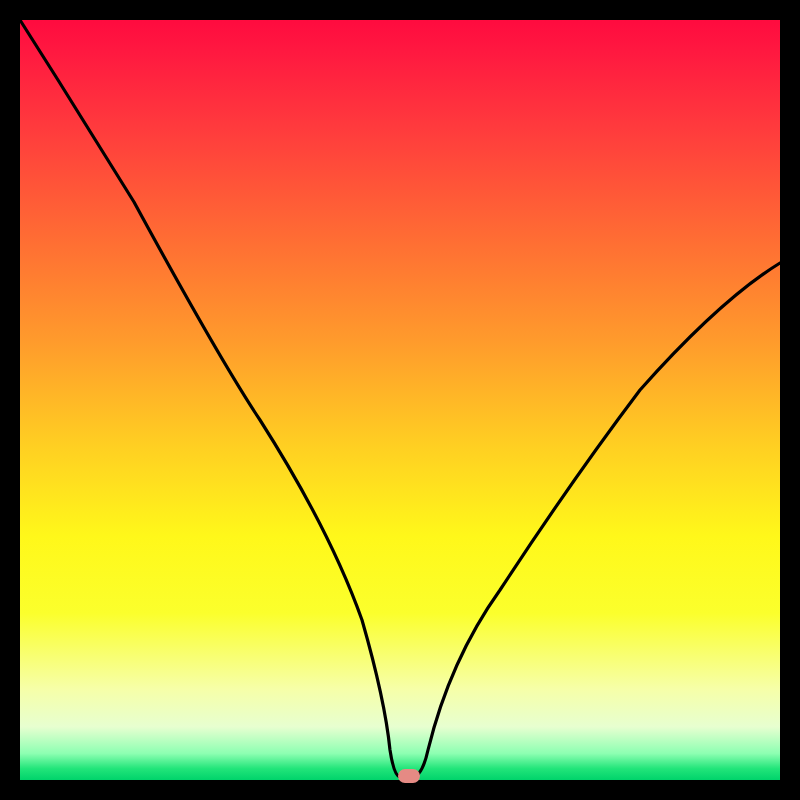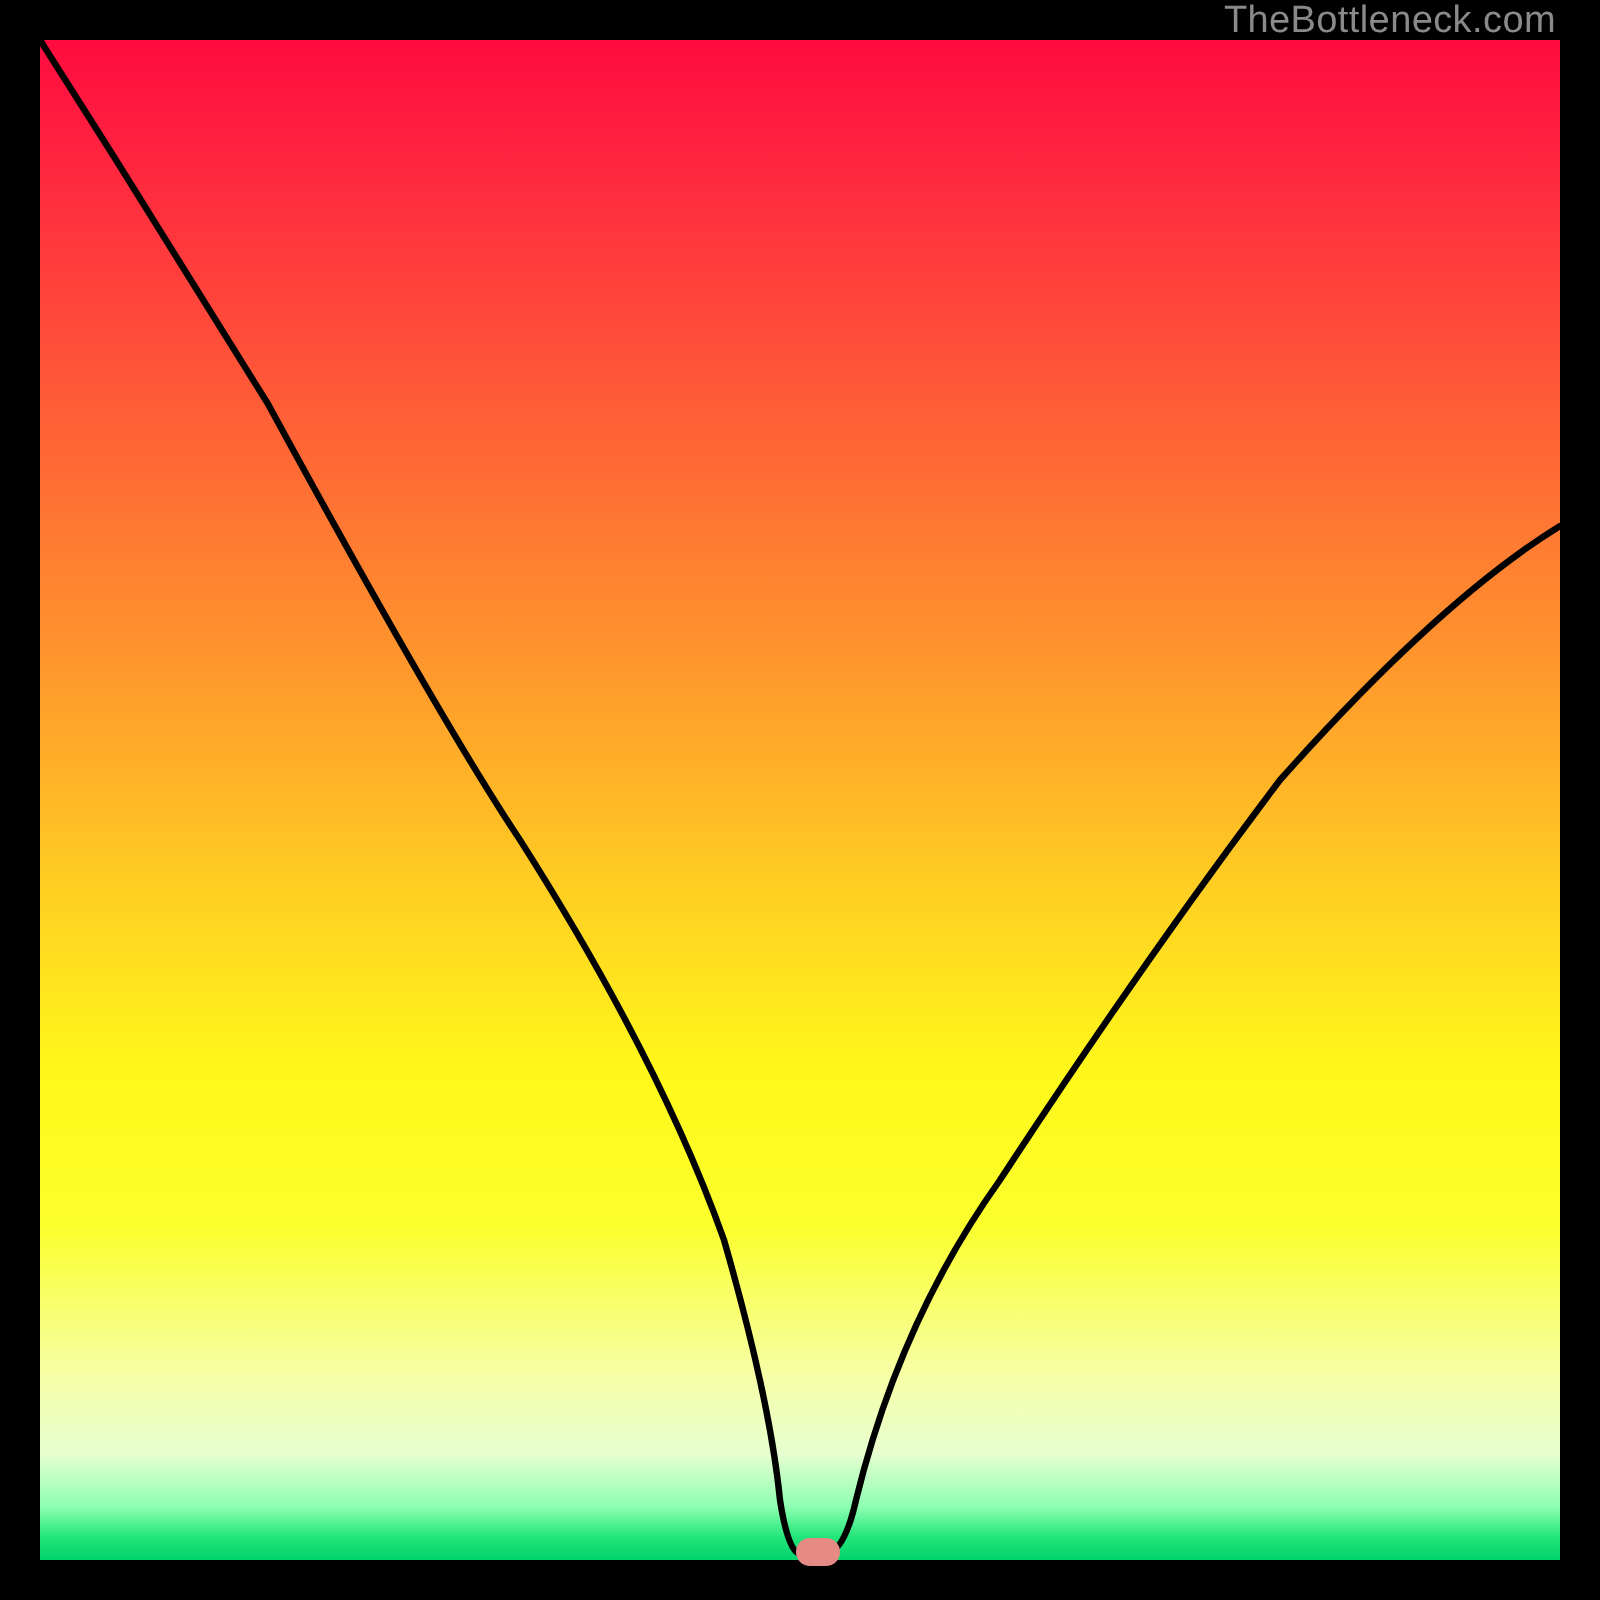--- a/index.html
+++ b/index.html
@@ -65,21 +65,20 @@
     font-size: 19px;
     font-weight: 500;
     letter-spacing: 0.2px;
     user-select: none;
   }
 </style>
 </head>
 <body>
 
 <div class="frame">
-  <div class="watermark">TheBottleneck.com</div>
 
   <div class="plot">
     <svg class="curve" viewBox="0 0 760 760" preserveAspectRatio="none">
       <path fill="none" stroke="#000000" stroke-width="3.2" stroke-linecap="round" stroke-linejoin="round" d="M0,0 L38,60 L76,121 L114,182 Q200,340 240,400 Q310,510 342,600 Q365,680 370,730 Q374,756 380,757 L392,757 Q402,757 408,730 Q430,640 480,570 Q552,460 620,370 Q700,280 760,243"></path>
     </svg>
     <div class="marker" style="left: 389px; top: 756px; background: rgb(229, 138, 132);"></div>
   </div>
 </div>
 
 </body></html>

